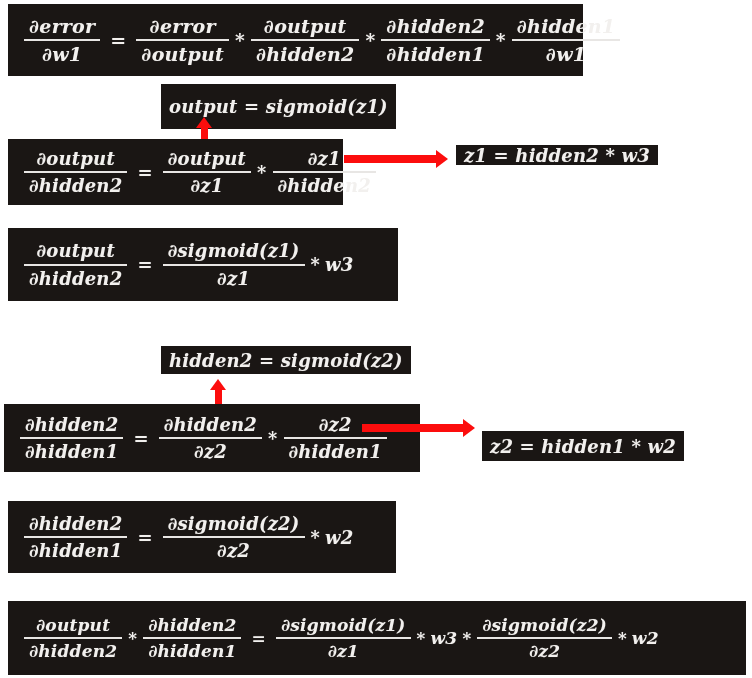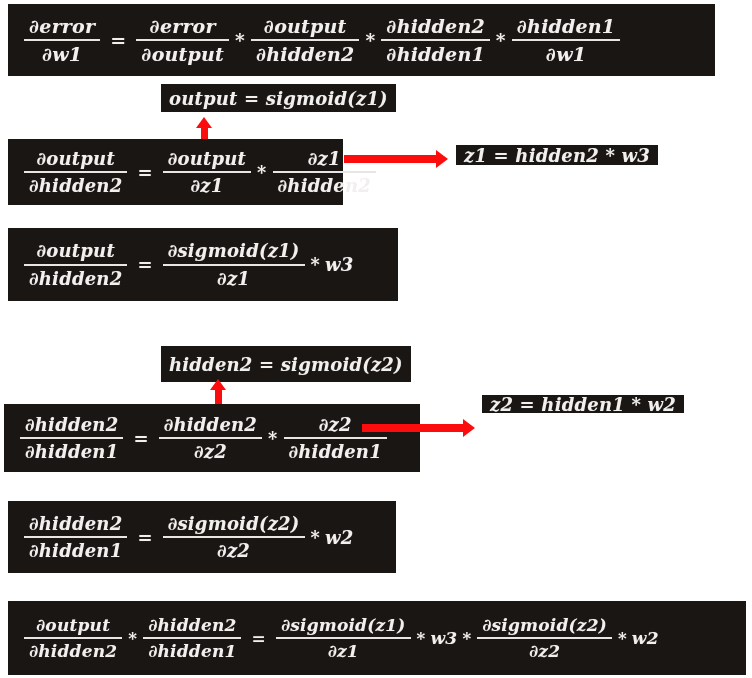--- a/index.html
+++ b/index.html
@@ -104,21 +104,21 @@
     top: -5px;
     width: 0; height: 0;
     border-top: 9px solid transparent;
     border-bottom: 9px solid transparent;
     border-left: 12px solid #fc0d0d;
   }
 </style>
 </head>
 <body>
 
-<div class="eq-box pad-big fs-19" style="left:8px; top:4px; width:707px; height:72px;">
+<div class="eq-box pad-big fs-19" style="left:8px; top:4px; width:575px; height:72px;">
   <div class="row">
     <span class="frac">
       <span class="num">∂error</span>
       <span class="bar"></span>
       <span class="den">∂w1</span>
     </span>
     <span class="op eq">=</span>
     <span class="frac">
       <span class="num">∂error</span>
       <span class="bar"></span>
@@ -138,21 +138,21 @@
     </span>
     <span class="op times">*</span>
     <span class="frac">
       <span class="num">∂hidden1</span>
       <span class="bar"></span>
       <span class="den">∂w1</span>
     </span>
   </div>
 </div>
 
-<div class="eq-box pad-small fs-18" style="left:161px; top:84px; height:28px;">
+<div class="eq-box pad-small fs-18" style="left:161px; top:84px; height:45px;">
   <span class="plain">output = sigmoid(z1)</span>
 </div>
 
 <div class="arrow-up" style="left:201px; top:117px;">
   <span class="head"></span>
   <span class="shaft" style="height:25px;"></span>
 </div>
 
 <div class="eq-box pad-big fs-18" style="left:8px; top:139px; width:335px; height:66px;">
   <div class="row">
@@ -196,21 +196,21 @@
     <span class="frac">
       <span class="num">∂sigmoid(z1)</span>
       <span class="bar"></span>
       <span class="den">∂z1</span>
     </span>
     <span class="op times">*</span>
     <span class="plain">w3</span>
   </div>
 </div>
 
-<div class="eq-box pad-small fs-18" style="left:161px; top:346px; height:36px;">
+<div class="eq-box pad-small fs-18" style="left:161px; top:346px; height:28px;">
   <span class="plain">hidden2 = sigmoid(z2)</span>
 </div>
 
 <div class="arrow-up" style="left:215px; top:379px;">
   <span class="head"></span>
   <span class="shaft" style="height:27px;"></span>
 </div>
 
 <div class="eq-box pad-big fs-18" style="left:4px; top:404px; width:416px; height:68px;">
   <div class="row">
@@ -232,21 +232,21 @@
       <span class="den">∂hidden1</span>
     </span>
   </div>
 </div>
 
 <div class="arrow-right" style="left:362px; top:424px;">
   <span class="shaft" style="width:104px;"></span>
   <span class="head" style="left:101px;"></span>
 </div>
 
-<div class="eq-box pad-small fs-18" style="left:482px; top:395px; height:18px;">
+<div class="eq-box pad-small fs-18" style="left:482px; top:431px; height:30px;">
   <span class="plain">z2 = hidden1 * w2</span>
 </div>
 
 <div class="eq-box pad-big fs-18" style="left:8px; top:501px; width:388px; height:72px;">
   <div class="row">
     <span class="frac">
       <span class="num">∂hidden2</span>
       <span class="bar"></span>
       <span class="den">∂hidden1</span>
     </span>

